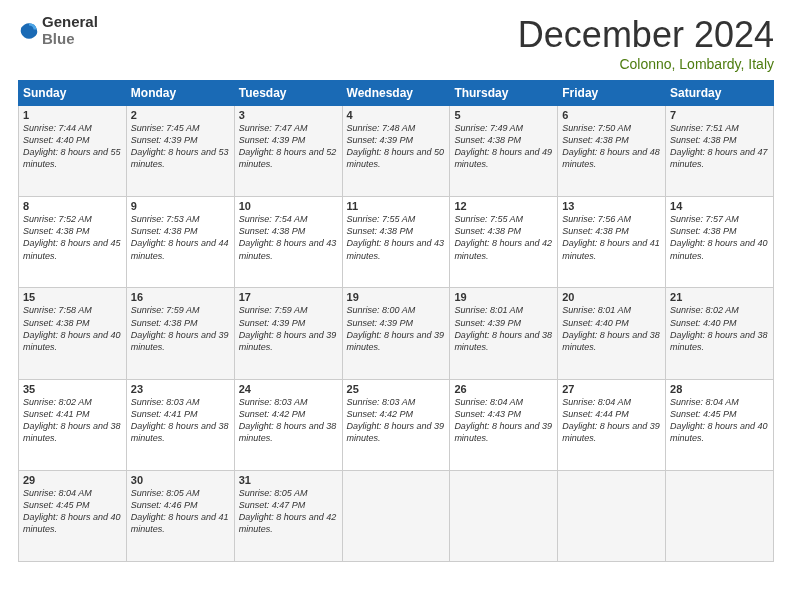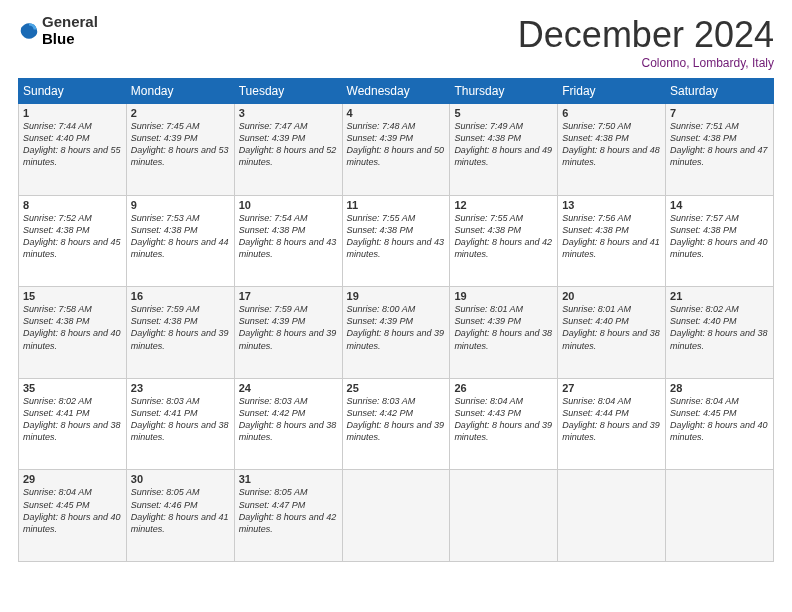--- a/index.html
+++ b/index.html
@@ -27,47 +27,47 @@
       display: flex;
       align-items: center;
       gap: 2px;
     }
     .logo-text {
       font-size: 15px;
       font-weight: bold;
       line-height: 1.1;
     }
     .logo-general { color: #333; }
-    .logo-blue { color: #000000; }
+    .logo-blue { color: #737373; }
     .logo-icon {
       width: 22px;
       height: 22px;
     }
     .title-block {
       text-align: right;
     }
     .month-title {
       font-size: 36px;
       color: #333;
       font-weight: normal;
     }
     .subtitle {
-      font-size: 12px;
-      color: #701a75;
+      font-size: 14px;
+      color: #4d7c0f;
     }
     .calendar {
       width: 100%;
       border-collapse: collapse;
       flex: 1;
     }
     .calendar thead tr th {
       background: #1a6ab5;
       color: #fff;
       font-size: 12px;
-      font-weight: normal;
+      font-weight: bold;
       padding: 5px 4px;
       text-align: left;
       border: 1px solid #1a6ab5;
       margin-top: 42px;
     }
     .calendar tbody tr td {
       border: 1px solid #ccc;
       vertical-align: top;
       padding: 3px 4px;
       font-size: 9.5px;

